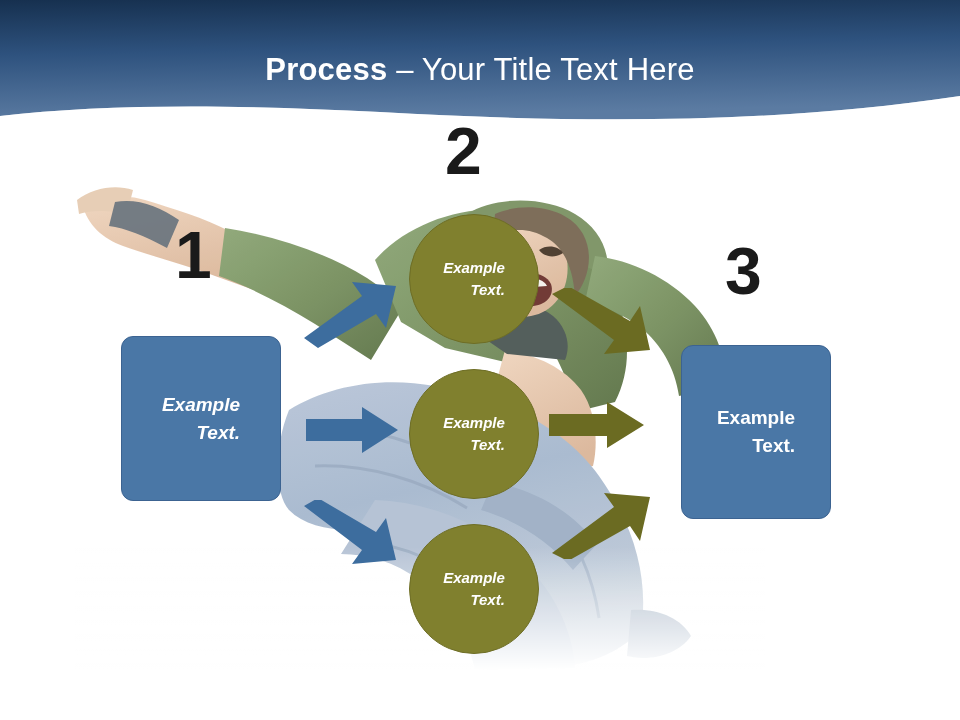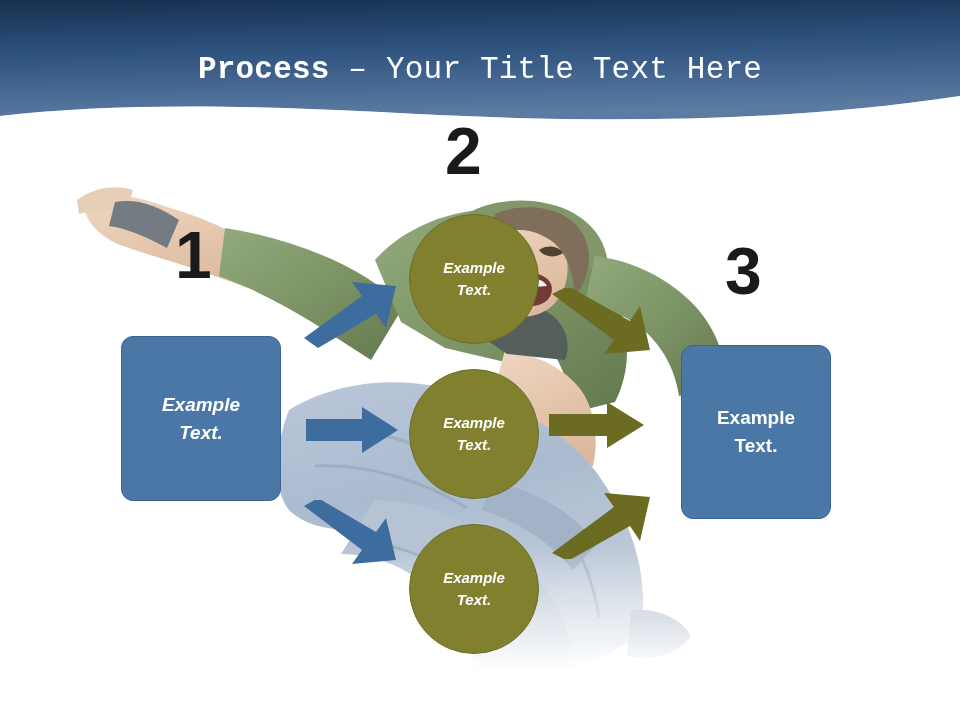--- a/index.html
+++ b/index.html
@@ -20,21 +20,20 @@
     background: #ffffff;
     overflow: hidden;
   }
   
   #header {
     position: absolute;
     left: 0; top: 0;
     width: 960px;
     height: 128px;
     overflow: hidden;
-    font-family: Liberation Mono, monospace;
   }
   #header-bg {
     position: absolute;
     left: 0; top: 0;
     width: 960px;
     height: 128px;
   }
   #header-title {
     position: absolute;
     left: 0;
@@ -125,21 +124,21 @@
   #circle-top { left: 409px; top: 214px; }
   #circle-mid { left: 409px; top: 369px; }
   #circle-bot { left: 409px; top: 524px; }
 
   
   .arrow-svg {
     position: absolute;
     z-index: 6;
   }
 
-  .txt-line { display: block; }
+  .txt-line { display: block; text-align: right; }
 </style>
 </head>
 <body>
 
 <div id="slide">
 
   <svg id="photo" viewBox="0 0 690 560" xmlns="http://www.w3.org/2000/svg">
     <defs>
       <linearGradient id="fadeBottom" x1="0" y1="0" x2="0" y2="1">
         <stop offset="0%" stop-color="#ffffff" stop-opacity="0"></stop>

